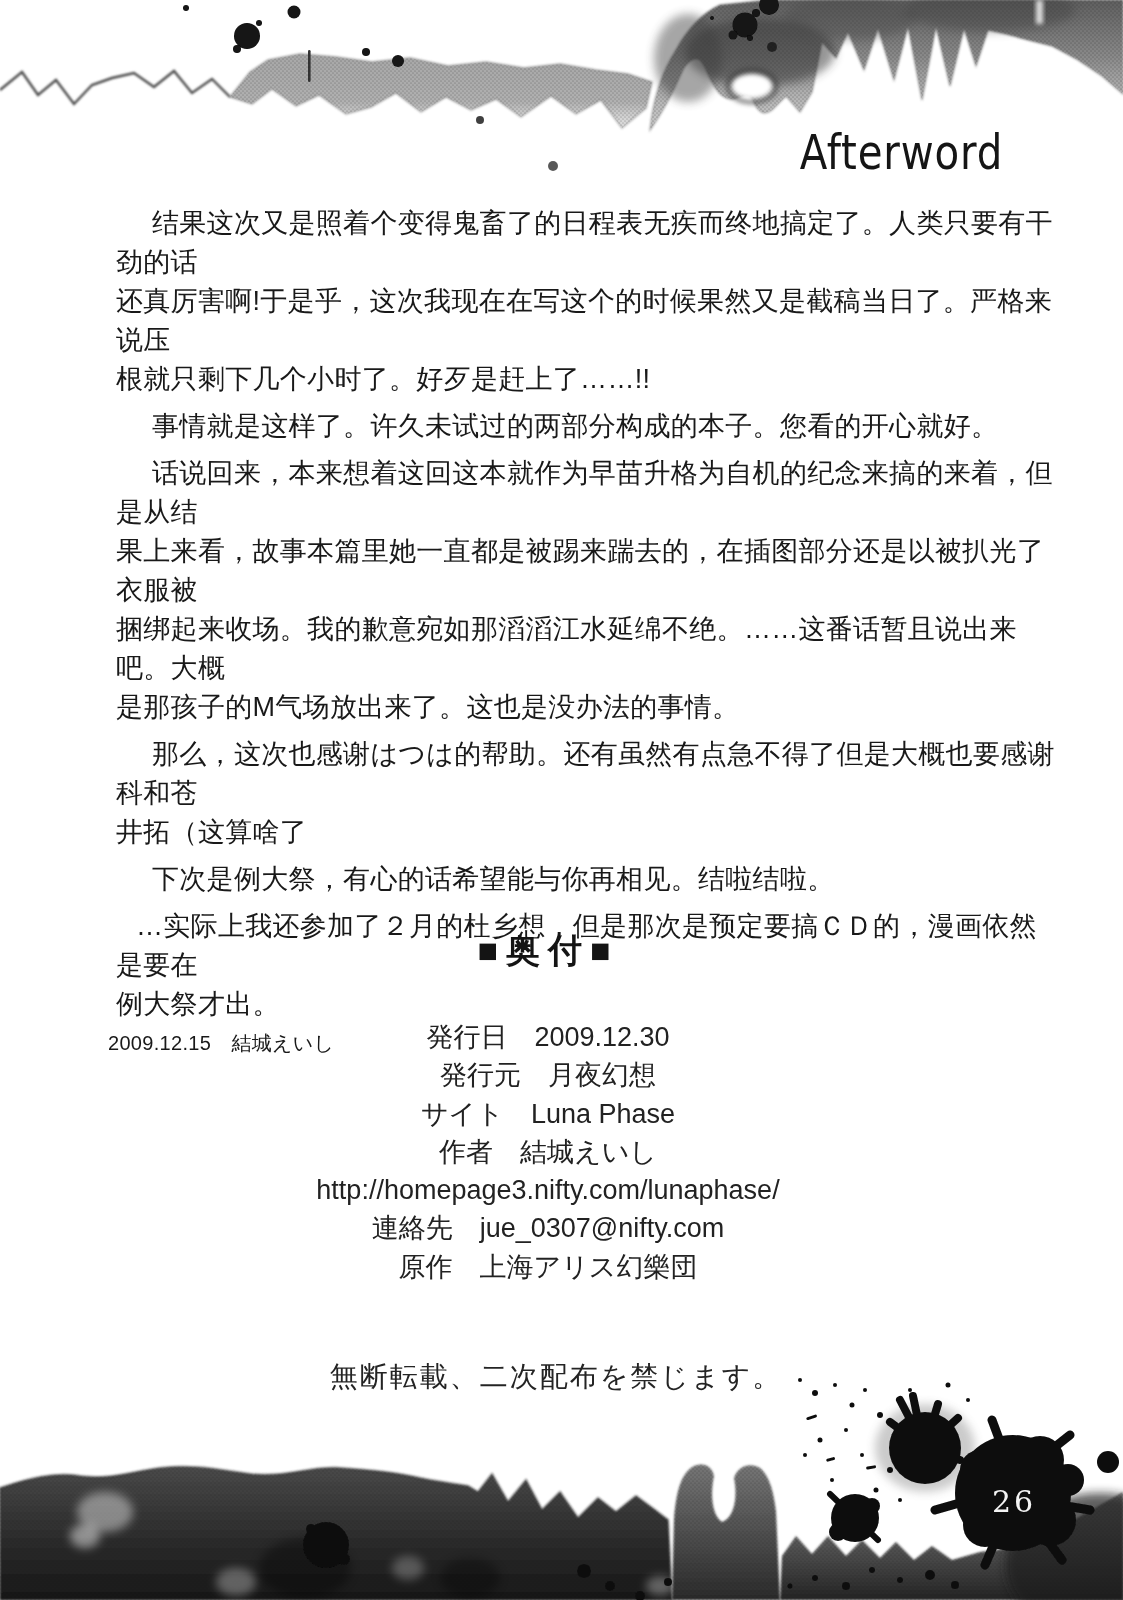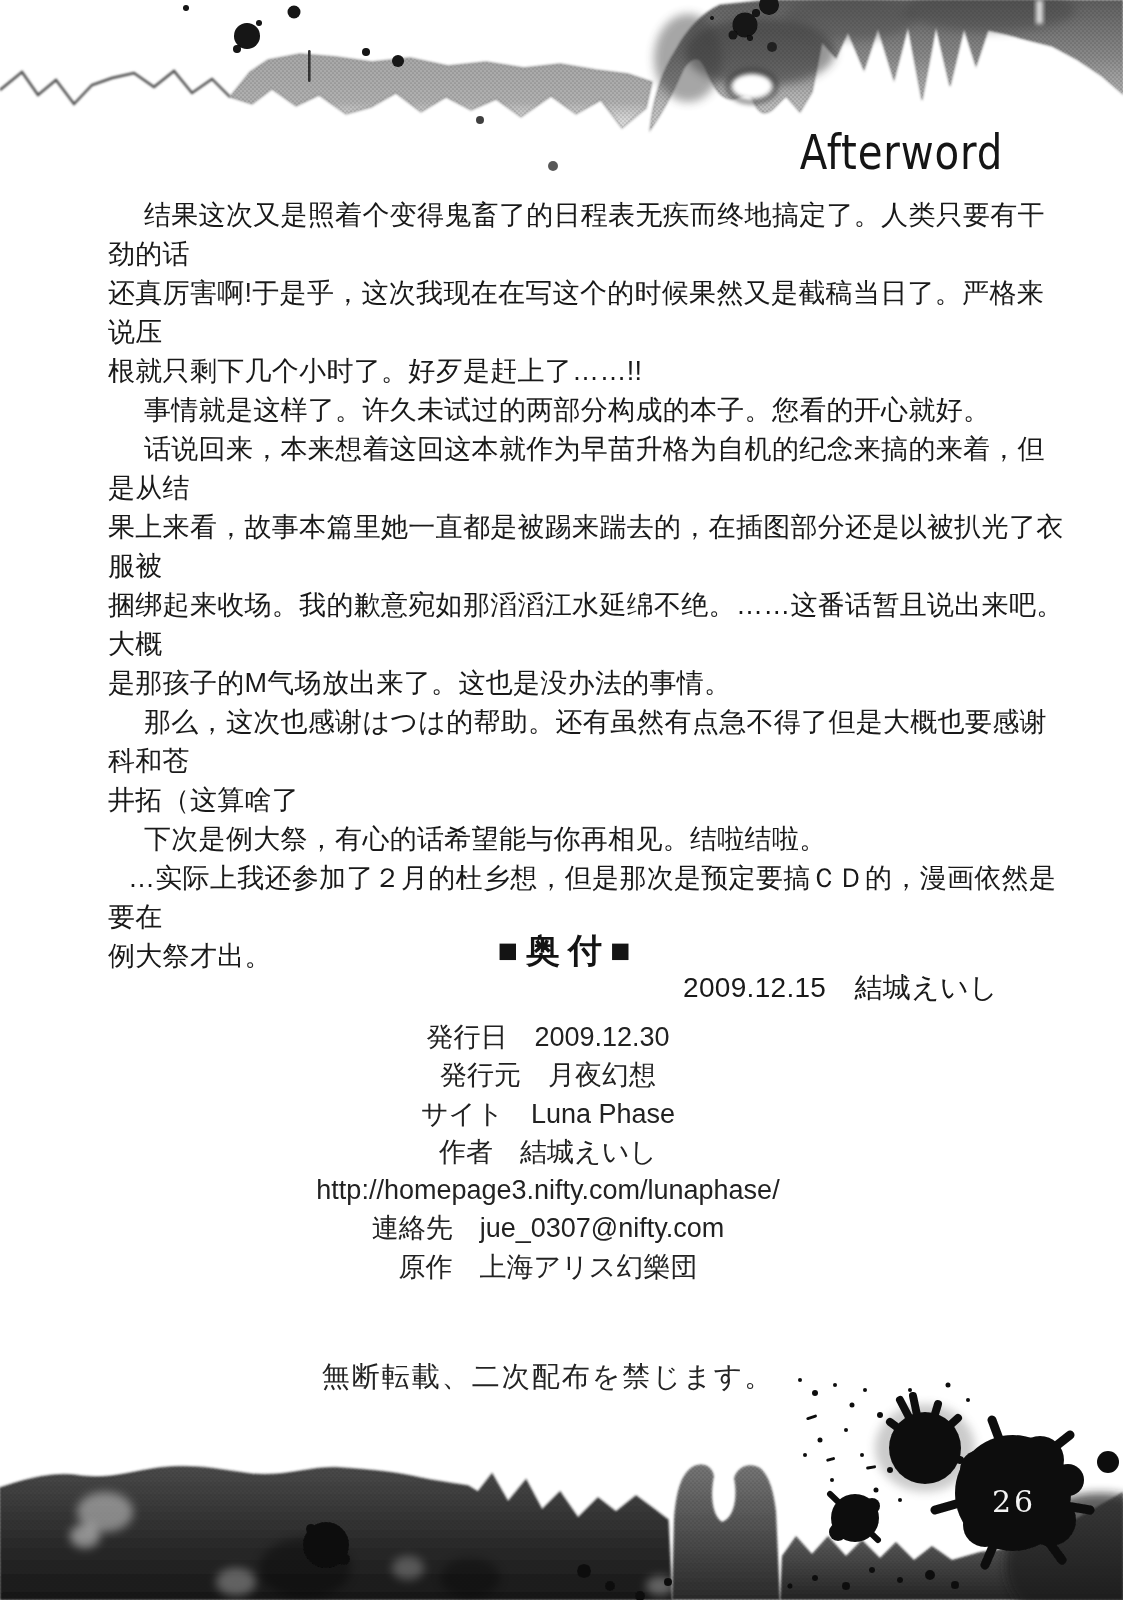--- a/index.html
+++ b/index.html
@@ -15,41 +15,40 @@
     position:absolute;top:124px;right:120px;
     font-family:"DejaVu Sans",sans-serif;
     font-size:48px;font-weight:500;letter-spacing:1px;color:#151515;
     transform:scaleX(.84);transform-origin:100% 50%;
     white-space:nowrap;
   }
   .afterword{
     position:absolute;left:108px;top:196px;width:960px;
     font-size:27px;line-height:39px;letter-spacing:.3px;color:#191919;
   }
-  .afterword p{margin:0;white-space:pre-line;text-indent:36px;}
+  .afterword p{margin:8px;white-space:pre-line;text-indent:36px;}
   .afterword p.ind-sm{text-indent:20px;}
   .mt26{margin-top:26px;}
   .mt47{margin-top:47px;}
   .mt36{margin-top:36px;}
   .signature{
-    margin:-8px 70px 0 0;text-align:right;font-size:28px;white-space:nowrap;
+    margin:-8px 70px 0 0;font-size:20px;white-space:nowrap;
   }
   .okuzuke-heading{
     position:absolute;top:928px;left:0;width:1096px;text-align:center;
     font-size:34px;font-weight:bold;letter-spacing:8px;color:#141414;
     white-space:nowrap;
-    padding-left:20px;
   }
   .colophon{
     position:absolute;top:1018px;left:0;width:1096px;text-align:center;
     font-size:27px;line-height:38.3px;color:#222;
   }
   .colophon div{white-space:nowrap;}
   .notice{
-    position:absolute;top:1358px;left:0;width:1096px;text-align:center;
+    position:absolute;top:1358px;left:8px;width:1096px;text-align:center;
     font-size:28px;letter-spacing:2px;color:#242424;white-space:nowrap;
   }
   .pagenum-text{
     font-family:"DejaVu Serif","Liberation Serif",serif;
     font-size:30px;letter-spacing:3px;fill:#f4f4f4;
   }
 </style>
 </head>
 <body>
 

